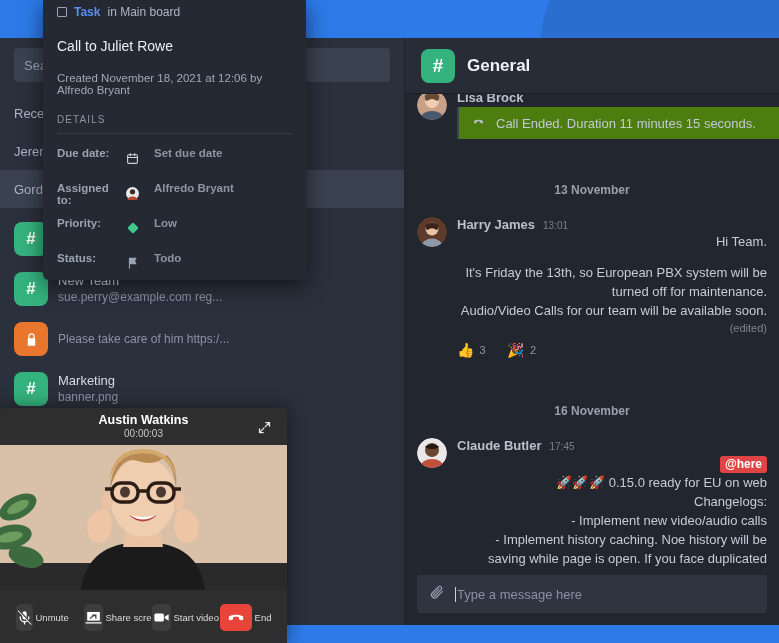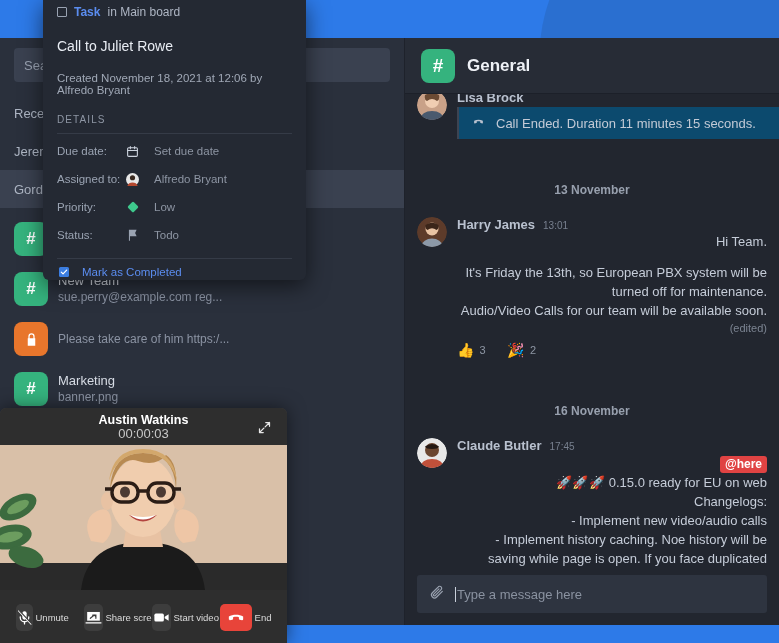--- a/index.html
+++ b/index.html
@@ -110,21 +110,21 @@
     overflow: hidden; position: relative;
   }
   .msg-body { min-width: 0; flex: 1; text-align: right; }
   .msg-head { display: flex; align-items: baseline; gap: 8px; }
   .msg-author { color: #b9c1cf; font-size: 13px; font-weight: bold; }
   .msg-time { color: #78808f; font-size: 10px; }
   .msg-text { color: #c5ccd8; font-size: 13px; line-height: 19px; white-space: pre-wrap; }
   .msg-sub { color: #7c8492; font-size: 11px; line-height: 16px; }
 
   .call-ended {
-    background: #0c4a6e; border-left: 2px solid #3d4452;
+    background: #4d7c0f; border-left: 2px solid #3d4452;
     padding: 7px 12px; margin-top: 2px; margin-right: -12px;
     color: #c3cad6; font-size: 13px; display: flex; align-items: center; gap: 10px;
   }
 
   .daysep { display: flex; align-items: center; gap: 10px; padding: 10px 0 6px 0; flex-direction: column; }
   .daysep .line { flex: 1; height: 1px; background: #363c48; }
   .daysep .lbl { color: #98a0ae; font-size: 12px; font-weight: bold; }
   .daysep .lbl.left { flex: 0 0 auto; }
   .daysep .spacer-left { flex: 0 0 20px; height:1px; background:#363c48; }
 
@@ -159,42 +159,42 @@
   .tp-chk {
     width: 10px; height: 10px; border: 1.4px solid #9aa3b2; border-radius: 1px;
   }
   .tp-task { color: #5b8df0; font-size: 12px; font-weight: bold; }
   .tp-inboard { color: #aeb6c4; font-size: 12px; }
   .tp-title { color: #e9edf4; font-size: 14px; padding-top: 19px; }
   .tp-created { color: #a0a8b6; font-size: 11.5px; padding-top: 18px; }
   .tp-details { color: #8e96a4; font-size: 10px; letter-spacing: 1.1px;
                 padding-top: 18px; }
   .tp-hr { height: 1px; background: #353b47; margin-top: 8px; }
-  .tp-row { display: flex; align-items: center; height: 22px; margin-top: 6px; }
+  .tp-row { display: flex; height: 22px; margin-top: 13px; font-weight: bold; }
   .tp-lbl { width: 69px; color: #9aa3b2; font-size: 11.5px; }
   .tp-ico { width: 28px; display: flex; align-items: center; }
   .tp-val { color: #8d95a3; font-size: 11.5px; }
   .tp-hr2 { height: 1px; background: #353b47; margin-top: 12px; }
   .tp-act { display: flex; align-items: center; gap: 12px; height: 23px; margin-top: 1px; }
   .tp-act .txt { font-size: 11.5px; color: #5b8df0; }
   .tp-act .ic { width: 13px; display: flex; justify-content: center; }
 
   
   .callwin {
     position: absolute; left: 0; top: 408px; width: 287px; height: 235px;
     background: #404040; border-radius: 6px 6px 0 0; overflow: hidden;
     z-index: 50; box-shadow: 0 0 18px rgba(0,0,0,.5);
   }
   .call-top {
     height: 37px; position: relative;
     display: flex; flex-direction: column; align-items: center;
     justify-content: center; background: #2e2e2e;
   }
   .call-name { color: #fff; font-size: 12.5px; font-weight: bold; line-height: 14px; }
-  .call-time { color: #c9c9c9; font-size: 13px; line-height: 14px; }
+  .call-time { color: #c9c9c9; font-size: 10px; line-height: 14px; }
   .call-expand { position: absolute; right: 15px; top: 12px; color: #e6e6e6; }
   .call-video {
     height: 145px; position: relative; overflow: hidden;
     background: #d8bfa8;
   }
   .call-controls {
     height: 53px; background: #2e2e2e;
     display: flex; align-items: center; justify-content: center; gap: 16px;
     padding-top: 2px;
   }

